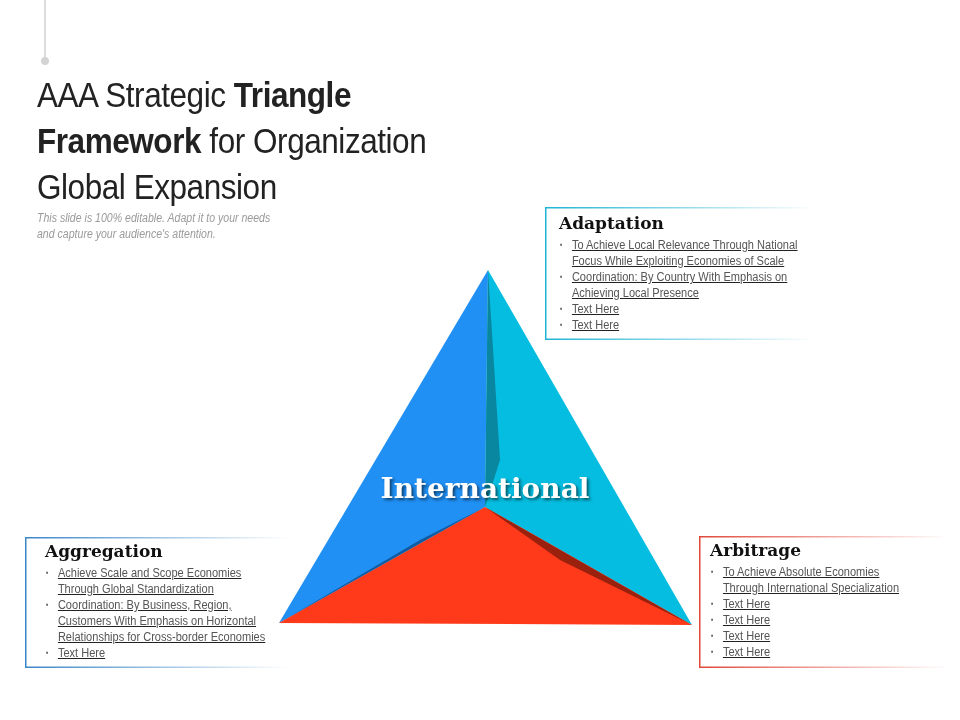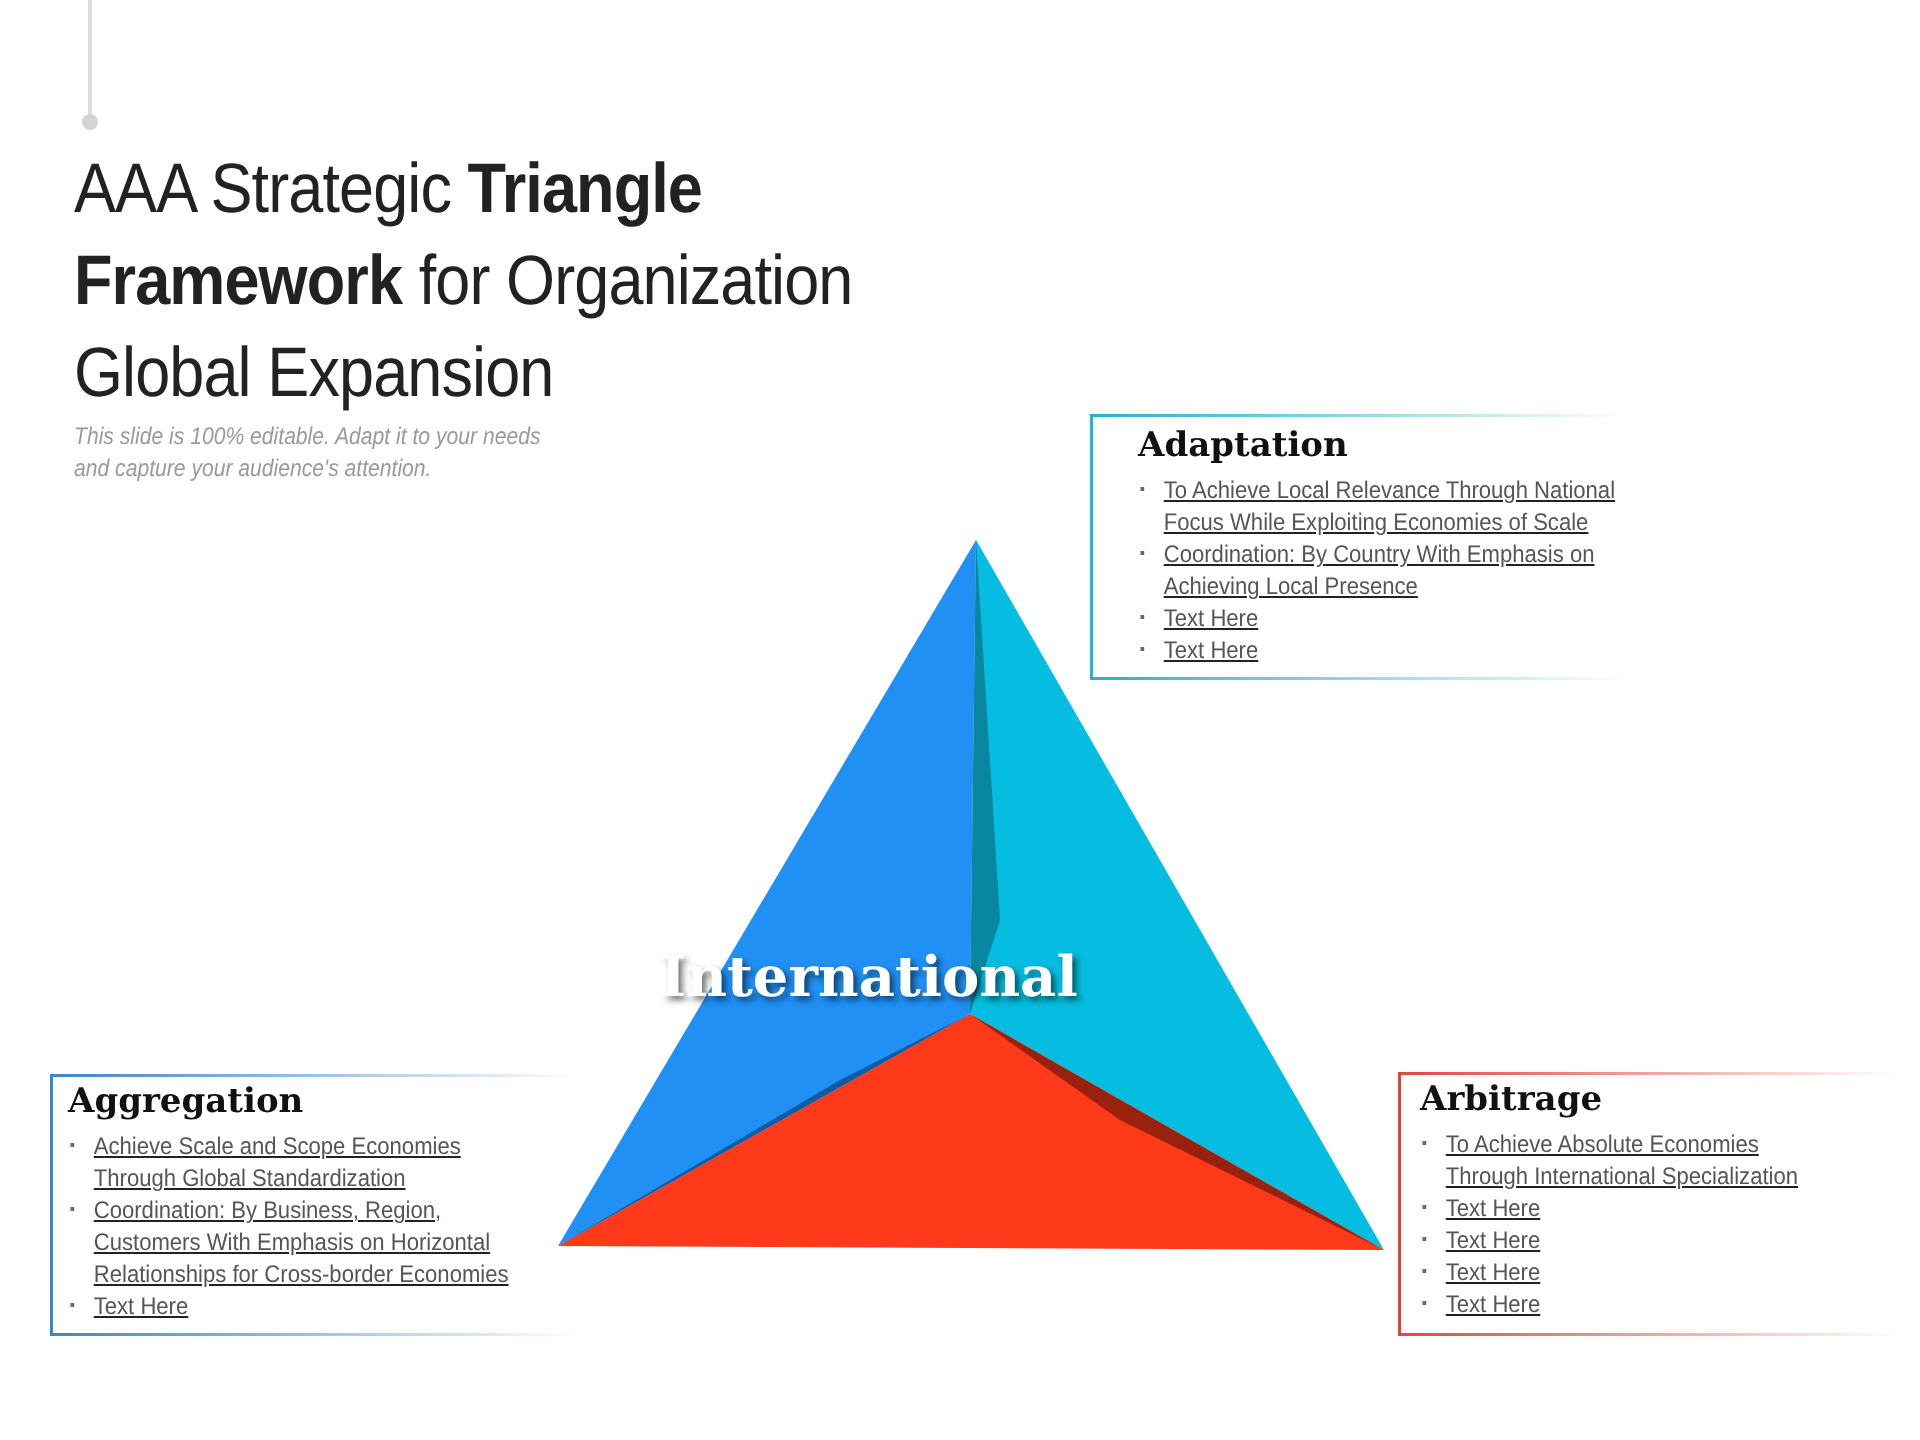--- a/index.html
+++ b/index.html
@@ -13,26 +13,26 @@
     .title b { font-weight: bold; }
 
     .subtitle { position: absolute; left: 37px; top: 210px; width: 280px; font-size: 12px; line-height: 16px; color: #9a9a9a; font-style: italic; transform: scaleX(0.88); transform-origin: left top; }
 
     .card { position: absolute; background: transparent; }
     .card h3 { font-family: "DejaVu Serif", "Liberation Serif", serif; font-size: 17px; font-weight: bold; color: #111; margin-bottom: 4px; }
     .card ul { list-style: none; text-decoration: underline; }
     .card li { position: relative; padding-left: 14px; font-size: 12px; line-height: 16px; color: #555; transform: scaleX(0.92); transform-origin: left top; white-space: nowrap; }
     .card li::before { content: "▪"; position: absolute; left: 1px; top: 0; font-size: 8px; color: #666; }
 
-    .card-adapt { left: 545px; top: 207px; width: 270px; height: 133px; padding: 6px 12px 0 24px; }
-    .card-aggr { left: 25px; top: 537px; width: 265px; height: 102px; padding: 4px 10px 0 9px; }
+    .card-adapt { left: 545px; top: 207px; width: 270px; height: 133px; padding: 6px 12px 0 14px; }
+    .card-aggr { left: 25px; top: 537px; width: 265px; height: 102px; padding: 4px 10px 0 20px; }
     .card-arb { left: 699px; top: 536px; width: 250px; height: 156px; padding: 4px 10px 0 11px; }
 
     .diagram { position: absolute; left: 0; top: 0; width: 960px; height: 720px; pointer-events: none; }
-    .center-label { position: absolute; left: 330px; top: 470px; width: 310px; font-family: "DejaVu Serif", "Liberation Serif", serif; font-weight: bold; font-size: 28px; line-height: 38px; color: #ffffff; text-shadow: 2px 2px 3px rgba(0,0,0,0.55); }
+    .center-label { position: absolute; left: 330px; top: 470px; width: 310px; text-align: center; font-family: "DejaVu Serif", "Liberation Serif", serif; font-weight: bold; font-size: 28px; line-height: 38px; color: #ffffff; text-shadow: 2px 2px 3px rgba(0,0,0,0.55); }
   </style>
 </head>
 <body>
 
 <div class="deco-line"></div>
 <div class="deco-dot"></div>
 
 <div class="title">
   <span>AAA Strategic </span><b>Triangle</b><br>
   <b>Framework</b><span> for Organization</span><br>

